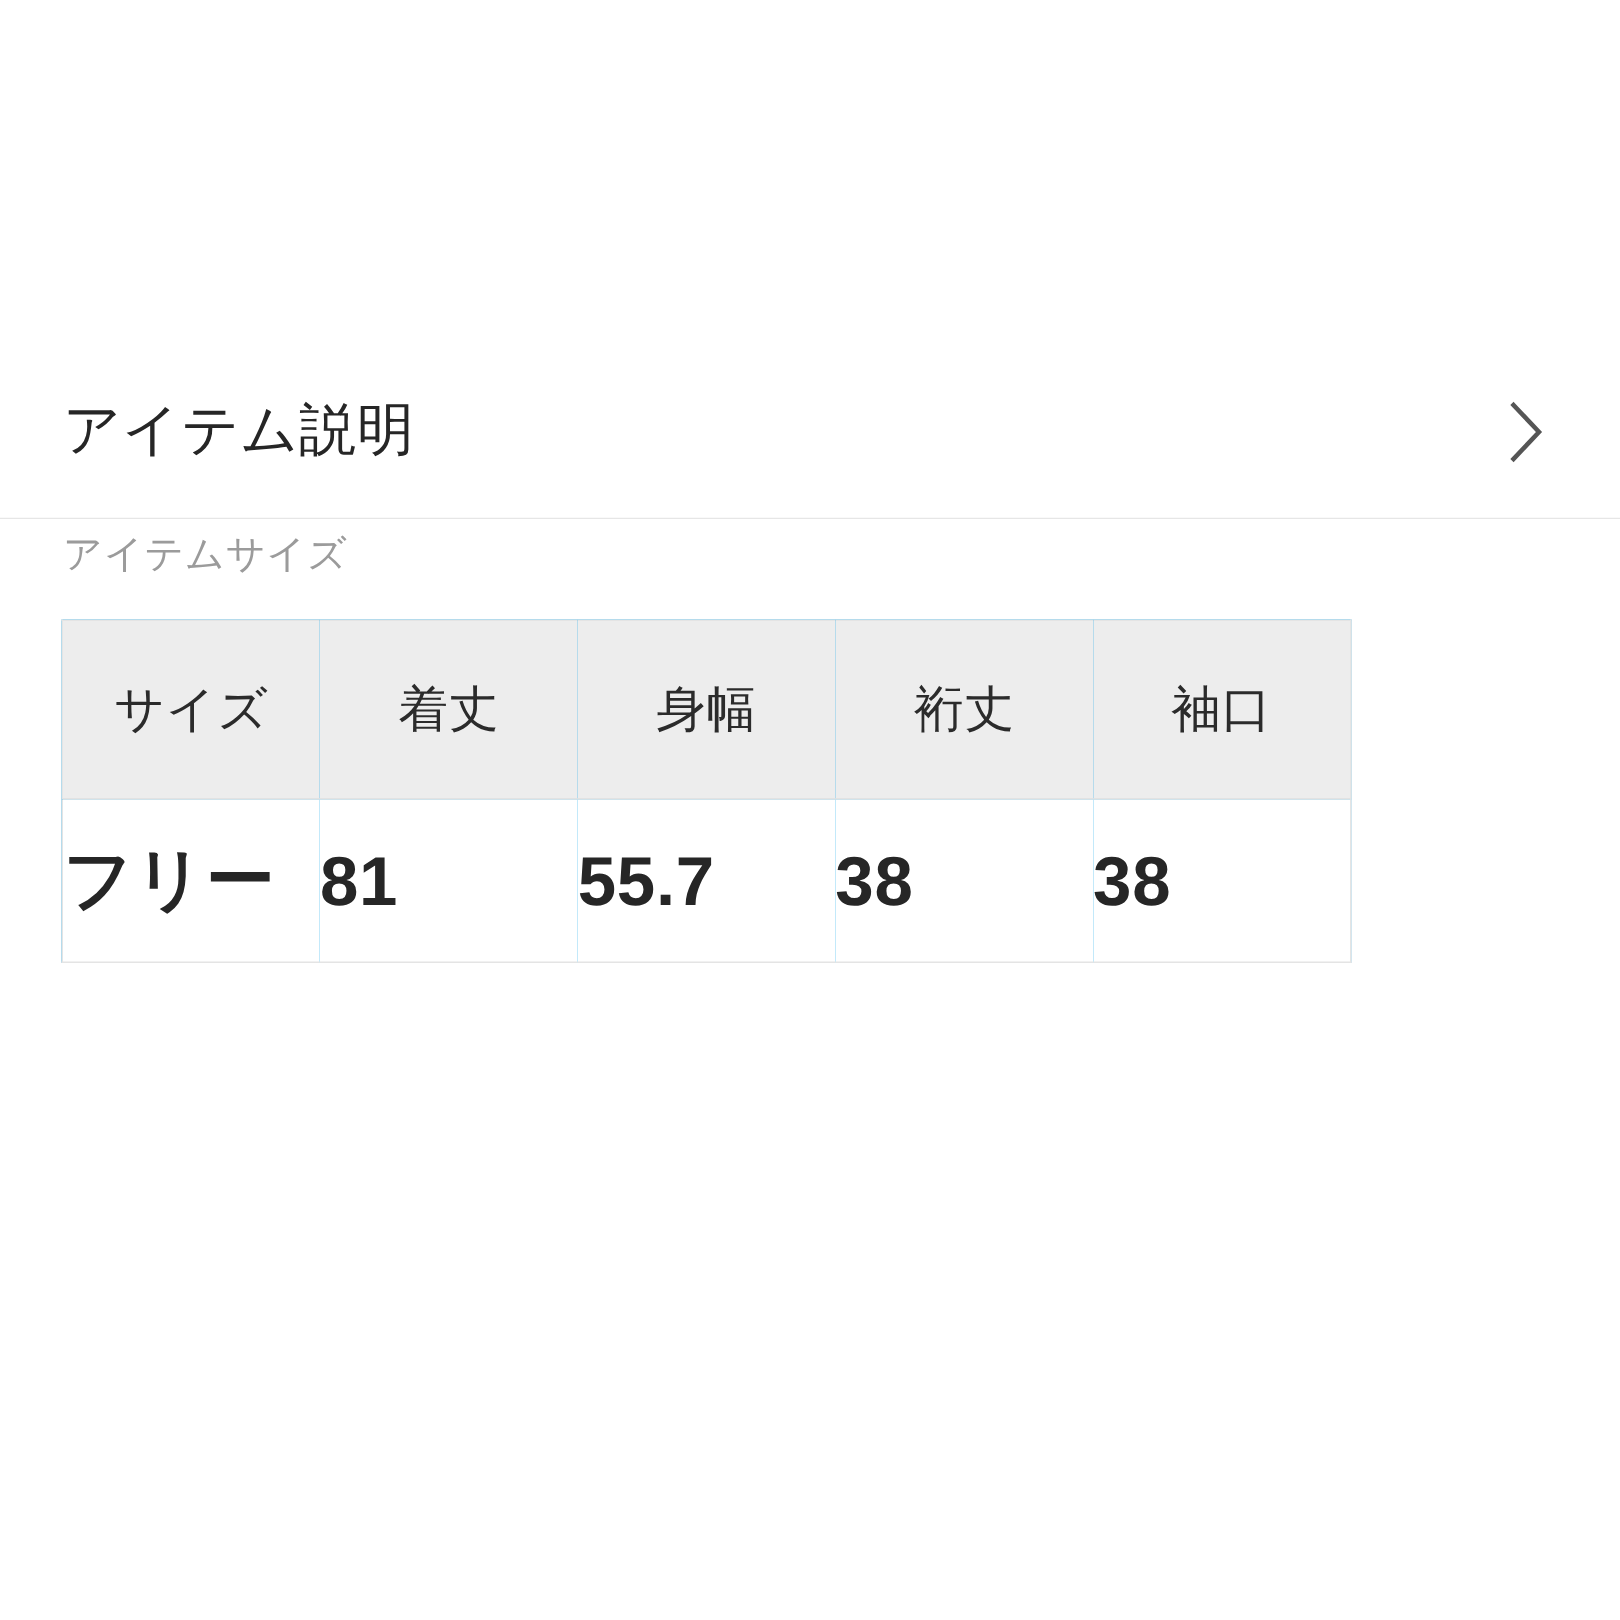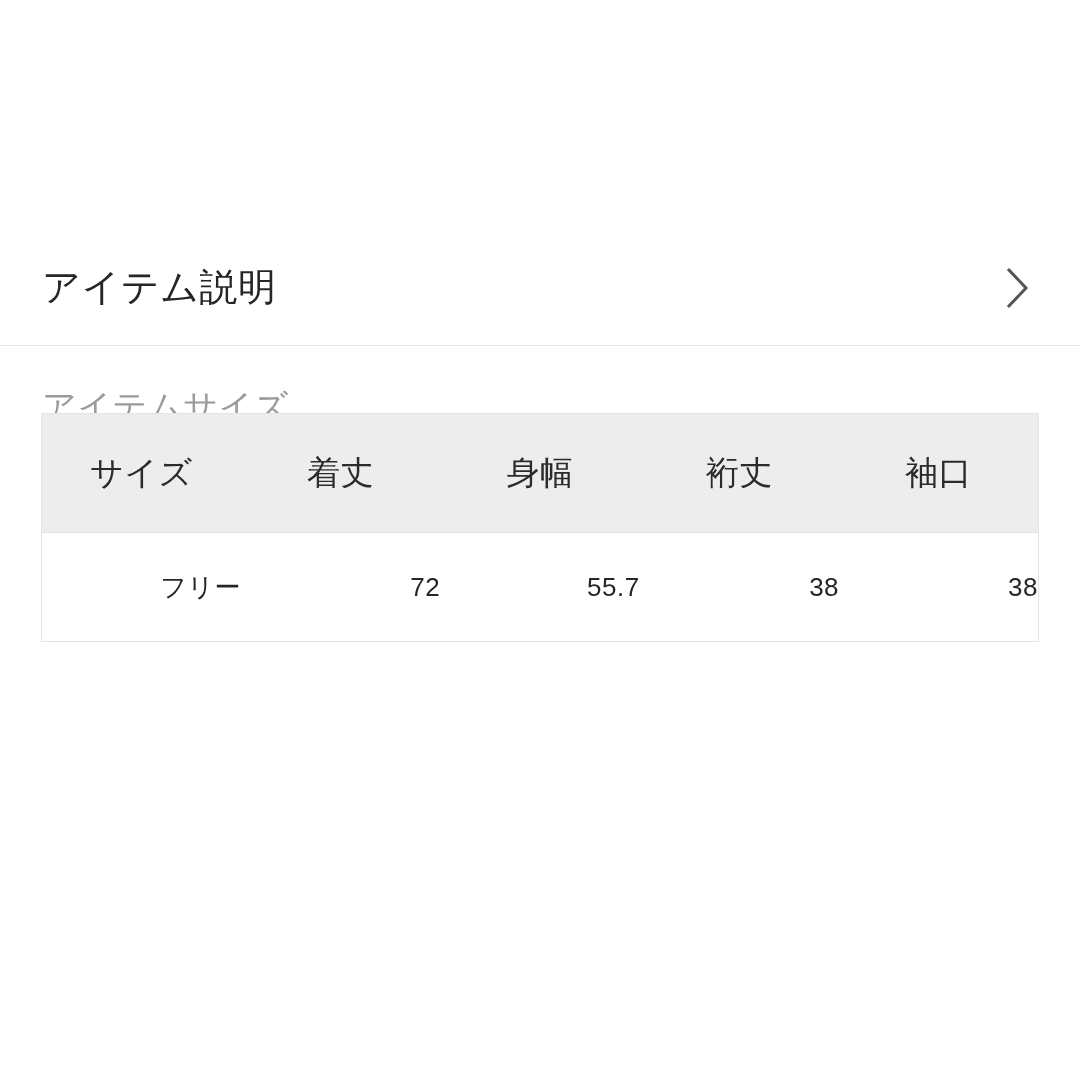--- a/index.html
+++ b/index.html
@@ -75,36 +75,35 @@
   .size-panel {
     position: relative;
     width: 1080px;
     padding: 0;
     box-sizing: border-box;
   }
   .panel-subtitle {
     position: absolute;
     left: 42px;
     top: 8px;
-    font-size: 34px;
+    font-size: 26px;
     line-height: 1.2;
     color: #9b9b9b;
     letter-spacing: 0.5px;
     white-space: nowrap;
-    margin-top: 32px;
   }
 
   .size-table-wrap {
     position: absolute;
     left: 41px;
     top: 67px;
     width: 998px;
   }
   table.size-table {
-    width: 998px;
+    width: 860px;
     border-collapse: collapse;
     table-layout: fixed;
     background: #0ea5e9;
     border: 1px solid #e4e4e4;
   }
   table.size-table th {
     height: 118px;
     background: #ededed;
     font-size: 33px;
     font-weight: 400;
@@ -112,24 +111,24 @@
     text-align: center;
     vertical-align: middle;
     letter-spacing: 0.5px;
     border: none;
     border-bottom: 1px solid #e2e2e2;
     padding: 0;
   }
   table.size-table td {
     height: 108px;
     background: #ffffff;
-    font-size: 26px;
-    font-weight: 400;
+    font-size: 46px;
+    font-weight: 700;
     color: #262626;
-    text-align: right;
+    text-align: left;
     vertical-align: middle;
     letter-spacing: 0.5px;
     border: none;
     padding: 0;
   }
 </style>
 </head>
 <body>
 
 <div class="page">
@@ -160,21 +159,21 @@
                 <th>サイズ</th>
                 <th>着丈</th>
                 <th>身幅</th>
                 <th>裄丈</th>
                 <th>袖口</th>
               </tr>
             </thead>
             <tbody>
               <tr>
                 <td>フリー</td>
-                <td>72</td>
+                <td>81</td>
                 <td>55.7</td>
                 <td>38</td>
                 <td>38</td>
               </tr>
             </tbody>
           </table>
         </div>
       </div>
     </div>
 

